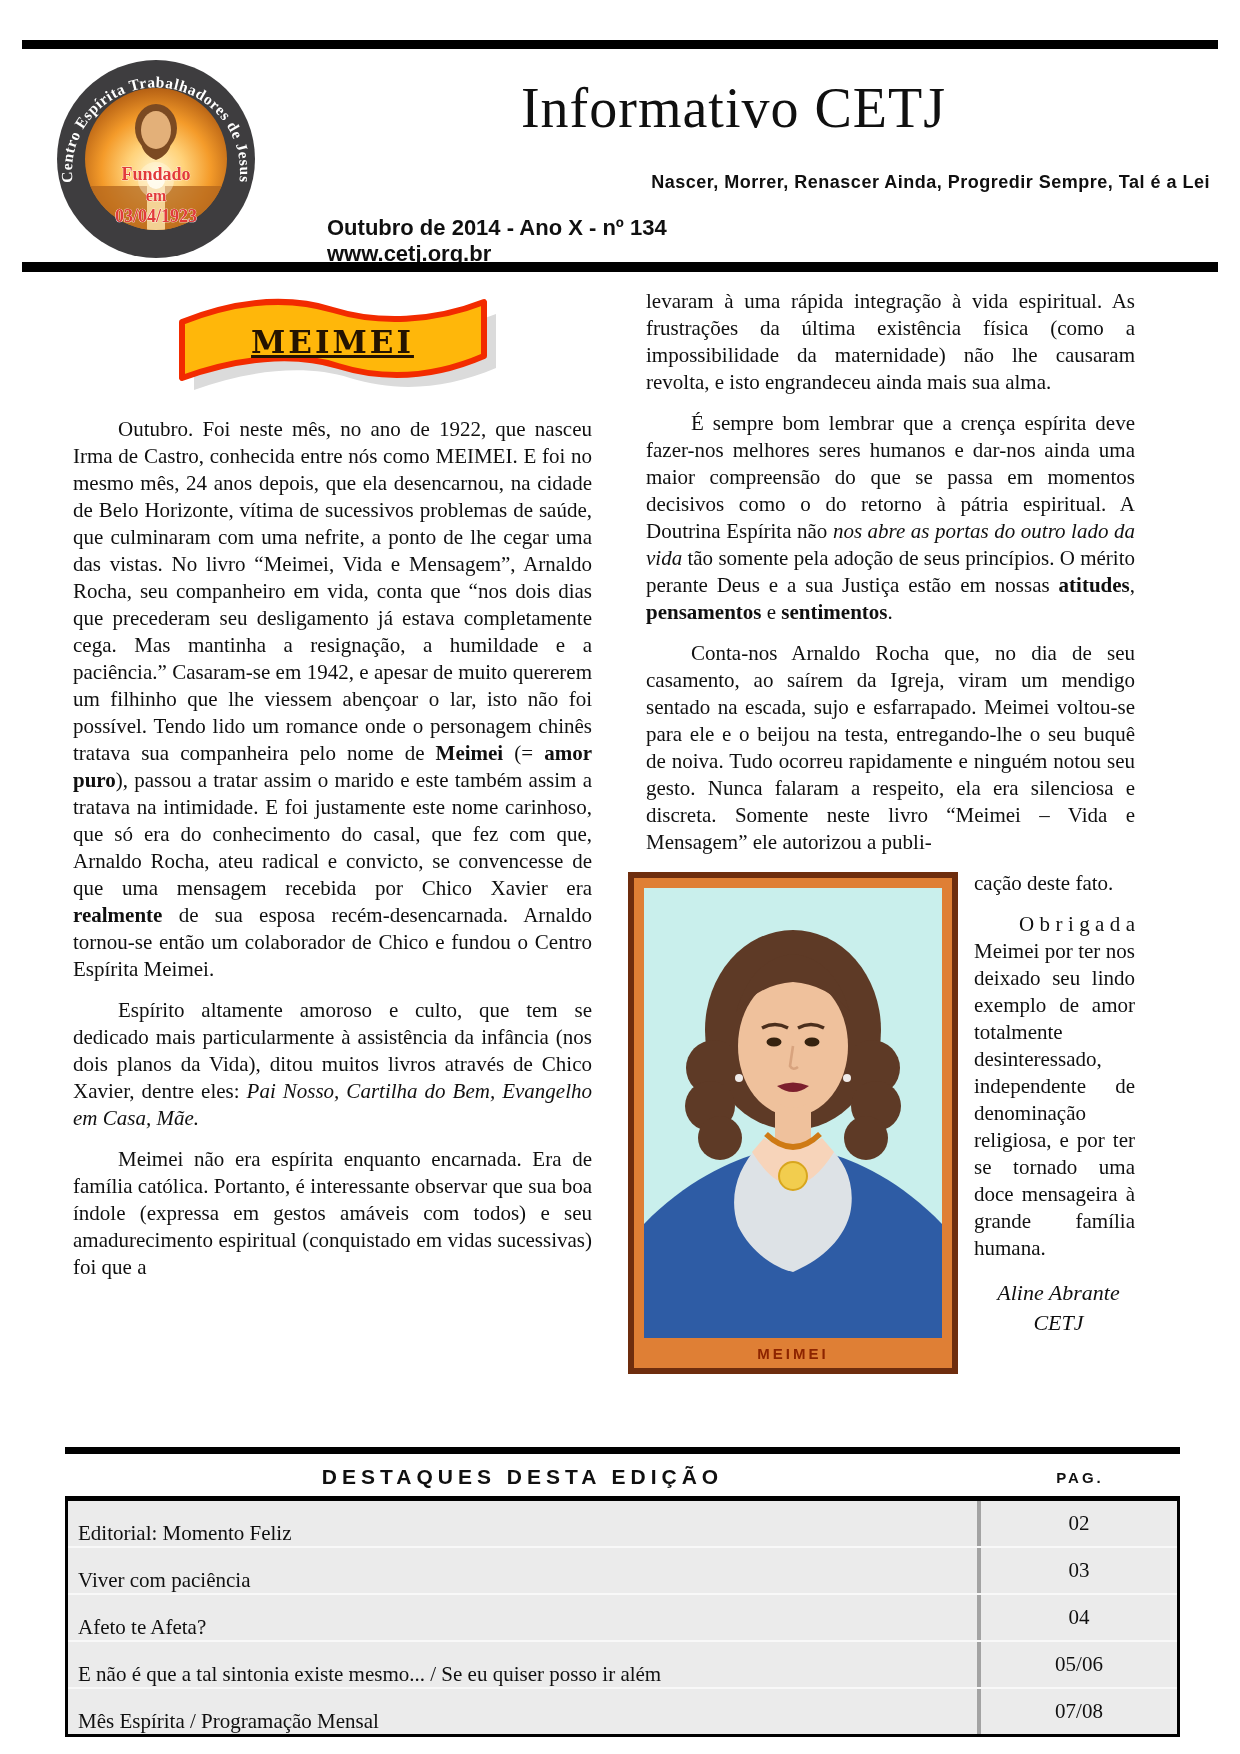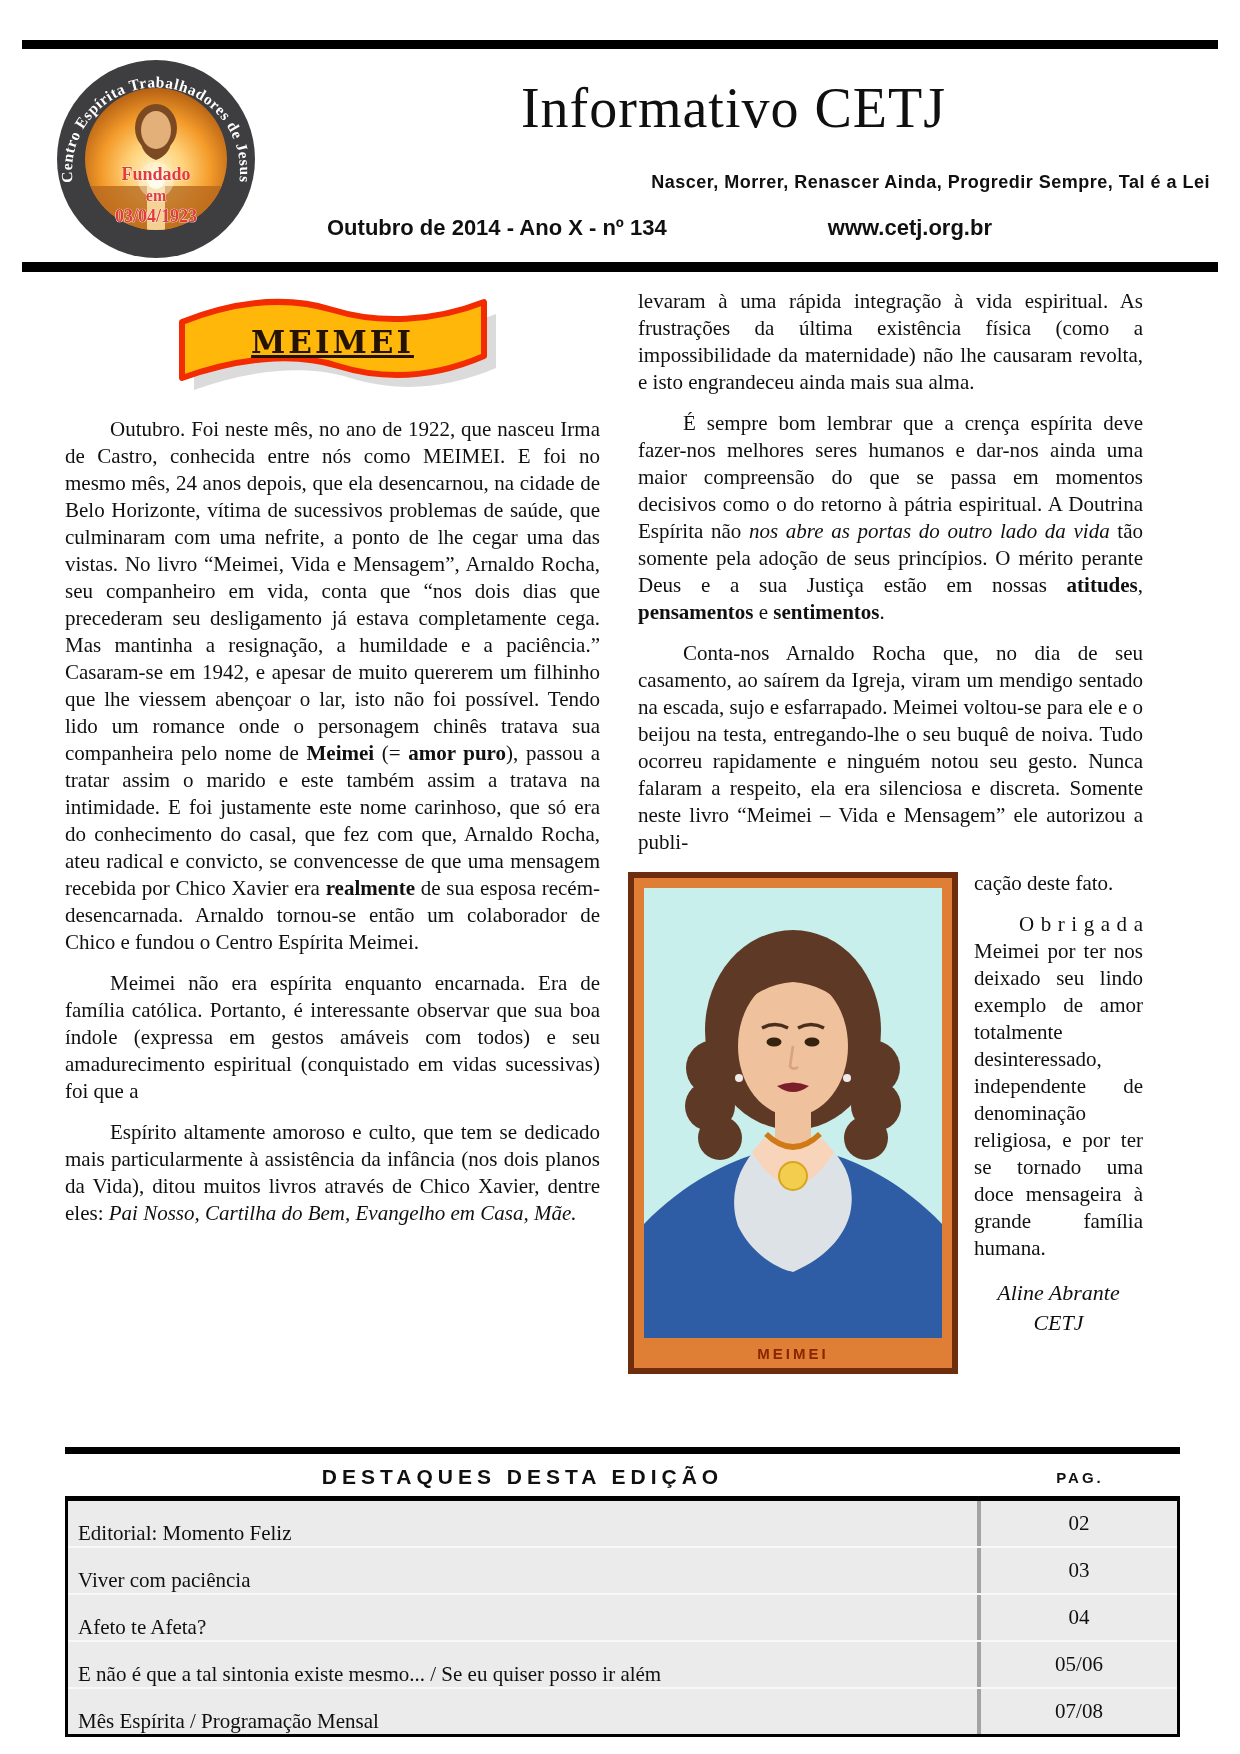--- a/index.html
+++ b/index.html
@@ -18,27 +18,27 @@
     text-align:center;font-size:56px;line-height:84px;margin-top:8px;
     font-family:"Liberation Serif",serif;letter-spacing:1px;white-space:nowrap;
   }
   .motto{
     text-align:right;font-family:Liberation Sans, sans-serif;font-weight:bold;
     font-size:18px;margin-top:22px;letter-spacing:.5px;
   }
   .issue-row{
     display:flex;justify-content:space-between;align-items:baseline;
     margin-top:22px;padding:0 218px 0 70px;
-    font-family:"Liberation Sans",sans-serif;font-weight:bold;font-size:22px;
+    font-family:"Liberation Sans",sans-serif;font-weight:bold;font-size:22px;flex-direction:column;
   }
   
   .content{position:absolute;top:288px;left:65px;width:1078px;height:1152px;display:flex;overflow:hidden;}
   .col-left{width:535px;flex:none;}
   .col-right{width:505px;flex:none;margin-left:38px;}
-  p.para{margin:0 0 14px;text-align:justify;font-size:21px;line-height:27px;text-indent:45px;}
+  p.para{margin:0 8px 14px;text-align:justify;font-size:21px;line-height:27px;text-indent:45px;}
   p.para.no-indent{text-indent:0;}
   
   .banner{position:relative;width:330px;height:100px;margin:4px auto 24px;}
   .banner svg{position:absolute;inset:0;}
   .banner-label{
     position:absolute;left:0;right:0;top:32px;text-align:center;
     font-family:"DejaVu Serif",serif;font-weight:bold;font-size:31px;
     letter-spacing:3px;text-decoration:underline;color:#241300;
   }
   
@@ -141,22 +141,22 @@
     <div class="col-left">
       <div class="banner">
         <svg viewBox="0 0 330 100">
           <path d="M 14 30 C 70 8 120 4 165 18 C 210 32 265 30 316 10 L 316 64 C 265 86 215 88 170 74 C 125 60 70 66 14 86 Z" transform="translate(12,12)" fill="#DBDBDB"></path>
           <path d="M 14 30 C 70 8 120 4 165 18 C 210 32 265 30 316 10 L 316 64 C 265 86 215 88 170 74 C 125 60 70 66 14 86 Z" fill="var(--banner-fill,#FFB70A)" stroke="var(--banner-border,#F22B00)" stroke-width="6" stroke-linejoin="round"></path>
         </svg>
         <div class="banner-label">MEIMEI</div>
       </div>
       <div>
           <p class="para"><span>Outubro. Foi neste mês, no ano de 1922, que nasceu Irma de Castro, conhecida entre nós como MEIMEI. E foi no mesmo mês, 24 anos depois, que ela desencarnou, na cidade de Belo Horizonte, vítima de sucessivos problemas de saúde, que culminaram com uma nefrite, a ponto de lhe cegar uma das vistas. No livro “Meimei, Vida e Mensagem”, Arnaldo Rocha, seu companheiro em vida, conta que “nos dois dias que precederam seu desligamento já estava completamente cega. Mas mantinha a resignação, a humildade e a paciência.” Casaram-se em 1942, e apesar de muito quererem um filhinho que lhe viessem abençoar o lar, isto não foi possível. Tendo lido um romance onde o personagem chinês tratava sua companheira pelo nome de </span><b>Meimei</b><span> (= </span><b>amor puro</b><span>), passou a tratar assim o marido e este também assim a tratava na intimidade. E foi justamente este nome carinhoso, que só era do conhecimento do casal, que fez com que, Arnaldo Rocha, ateu radical e convicto, se convencesse de que uma mensagem recebida por Chico Xavier era </span><b>realmente</b><span> de sua esposa recém-desencarnada. Arnaldo tornou-se então um colaborador de Chico e fundou o Centro Espírita Meimei.</span></p>
+          <p class="para"><span>Espírito altamente amoroso e culto, que tem se dedicado mais particularmente à assistência da infância (nos dois planos da Vida), ditou muitos livros através de Chico Xavier, dentre eles: </span><i>Pai Nosso, Cartilha do Bem, Evangelho em Casa, Mãe.</i></p>
           <p class="para"><span>Meimei não era espírita enquanto encarnada. Era de família católica. Portanto, é interessante observar que sua boa índole (expressa em gestos amáveis com todos) e seu amadurecimento espiritual (conquistado em vidas sucessivas) foi que a</span></p>
-          <p class="para"><span>Espírito altamente amoroso e culto, que tem se dedicado mais particularmente à assistência da infância (nos dois planos da Vida), ditou muitos livros através de Chico Xavier, dentre eles: </span><i>Pai Nosso, Cartilha do Bem, Evangelho em Casa, Mãe.</i></p>
         </div>
     </div>
 
     <div class="col-right">
       <div>
           <p class="para no-indent"><span>levaram à uma rápida integração à vida espiritual. As frustrações da última existência física (como a impossibilidade da maternidade) não lhe causaram revolta, e isto engrandeceu ainda mais sua alma.</span></p>
           <p class="para"><span>É sempre bom lembrar que a crença espírita deve fazer-nos melhores seres humanos e dar-nos ainda uma maior compreensão do que se passa em momentos decisivos como o do retorno à pátria espiritual. A Doutrina Espírita não </span><i>nos abre as portas do outro lado da vida</i><span> tão somente pela adoção de seus princípios. O mérito perante Deus e a sua Justiça estão em nossas </span><b>atitudes</b><span>, </span><b>pensamentos</b><span> e </span><b>sentimentos</b><span>.</span></p>
           <p class="para"><span>Conta-nos Arnaldo Rocha que, no dia de seu casamento, ao saírem da Igreja, viram um mendigo sentado na escada, sujo e esfarrapado. Meimei voltou-se para ele e o beijou na testa, entregando-lhe o seu buquê de noiva. Tudo ocorreu rapidamente e ninguém notou seu gesto. Nunca falaram a respeito, ela era silenciosa e discreta. Somente neste livro “Meimei – Vida e Mensagem” ele autorizou a publi-</span></p>
         </div>
 

